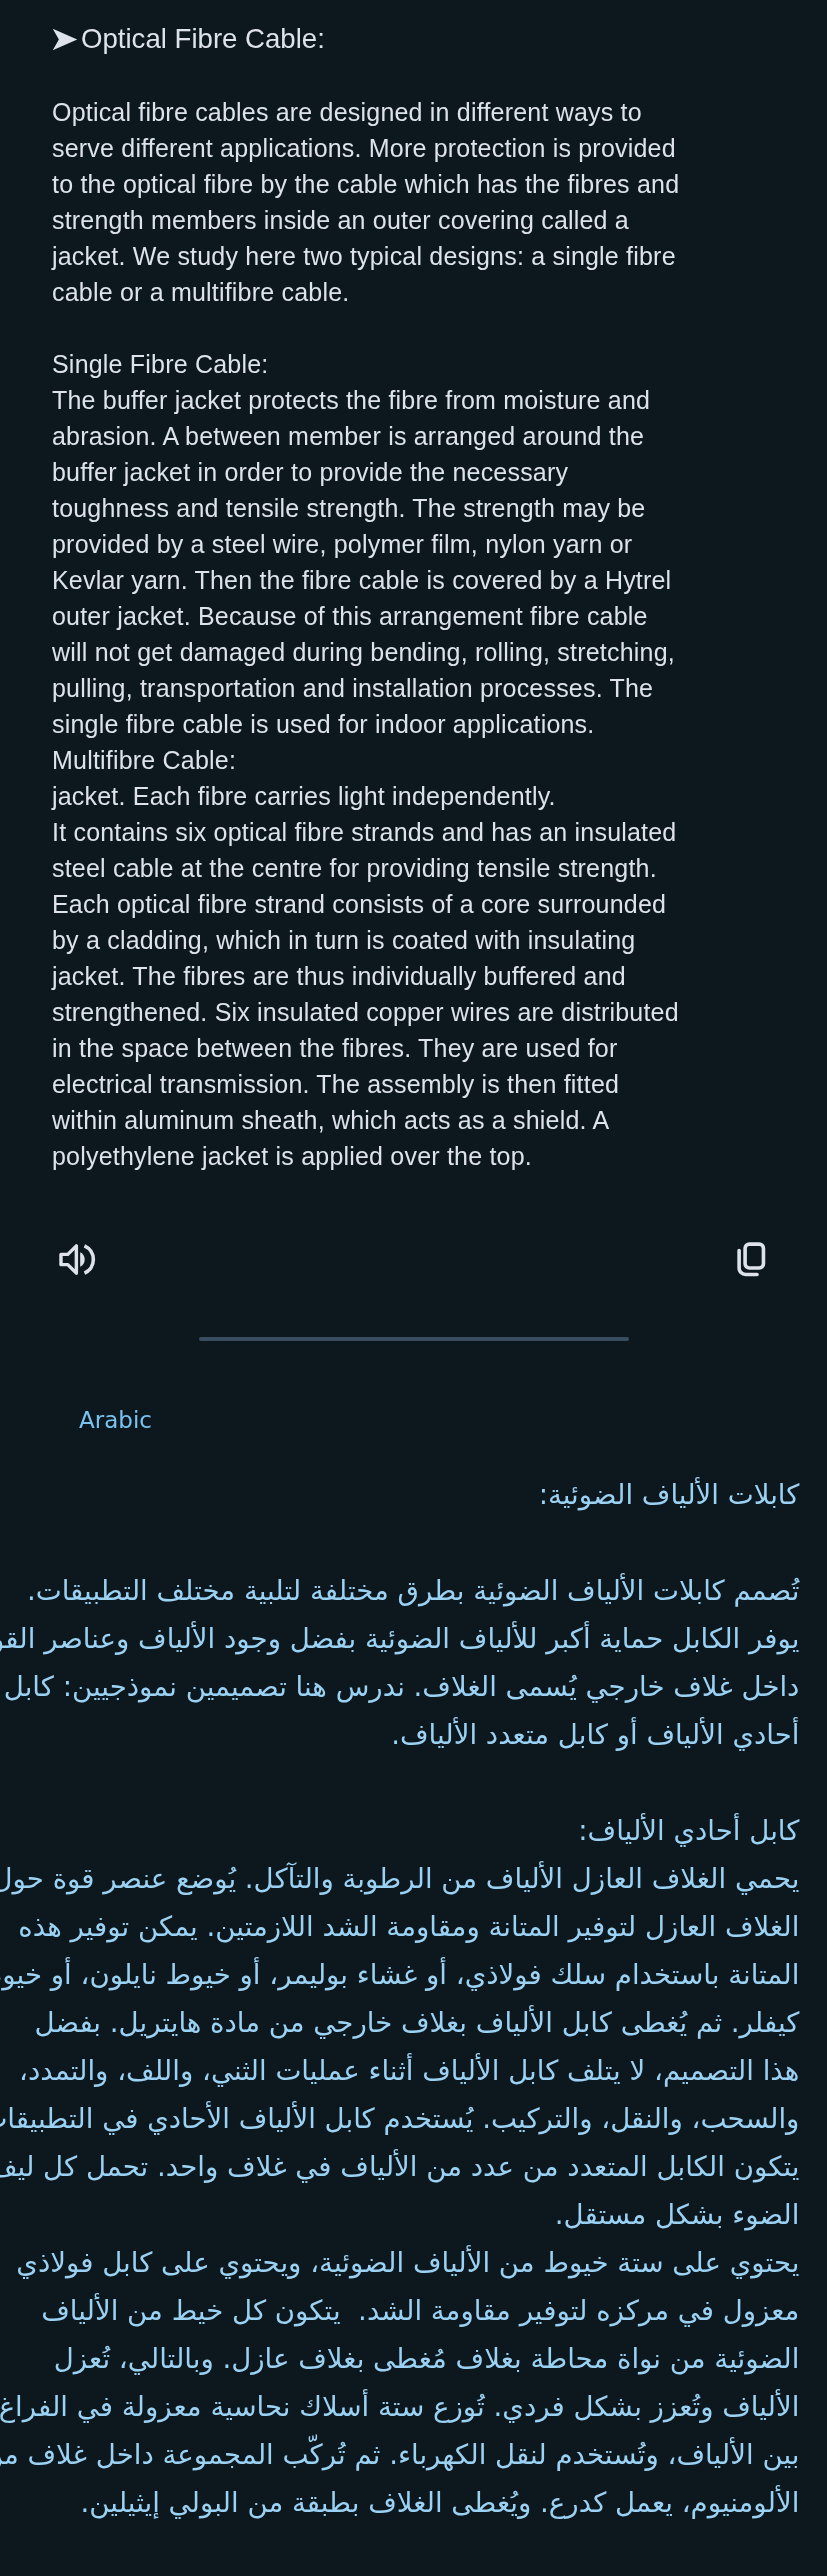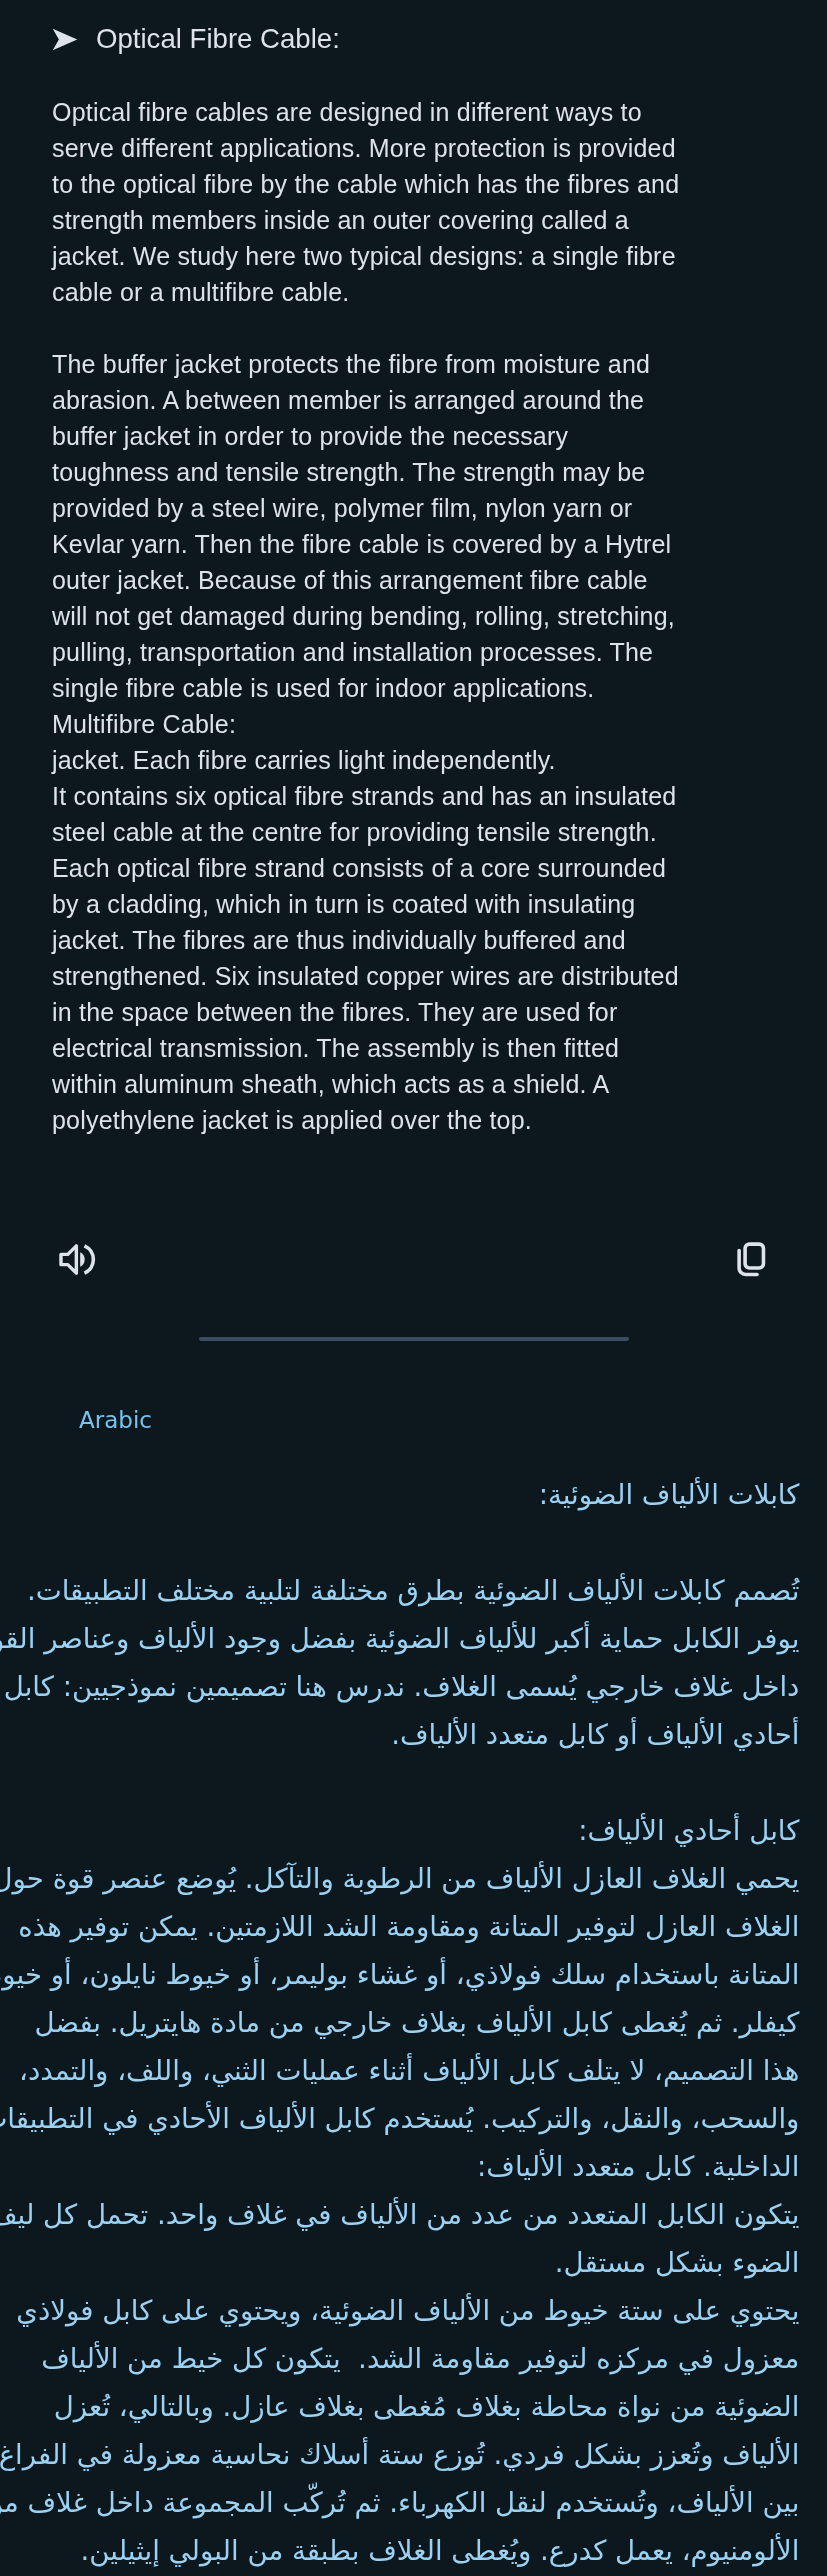--- a/index.html
+++ b/index.html
@@ -9,21 +9,21 @@
     background:var(--background,#0d171e);
     overflow:hidden;
     font-family:"Liberation Sans",sans-serif;
   }
   
   .src{
     position:absolute;top:20px;left:52px;right:31px;
     color:var(--source-text,#dee3eb);
   }
   .src-heading{
-    display:flex;align-items:center;gap:18px;
+    display:flex;align-items:center;gap:3px;
     height:38px;font-size:27.6px;white-space:pre;
   }
   .arrow-ic{flex:0 0 auto;display:block;}
   .s-line{
     height:36px;line-height:36px;font-size:25px;
     white-space:pre;letter-spacing:0.2px;
   }
   
   .toolbar{
     position:absolute;top:1234px;left:54px;right:54px;height:51px;
@@ -71,20 +71,21 @@
     </div>
     <div>
         <div class="s-line"></div>
         <div class="s-line">Optical fibre cables are designed in different ways to</div>
         <div class="s-line">serve different applications. More protection is provided</div>
         <div class="s-line">to the optical fibre by the cable which has the fibres and</div>
         <div class="s-line">strength members inside an outer covering called a</div>
         <div class="s-line">jacket. We study here two typical designs: a single fibre</div>
         <div class="s-line">cable or a multifibre cable.</div>
         <div class="s-line"></div>
+        <div class="s-line">Single Fibre Cable:</div>
         <div class="s-line">The buffer jacket protects the fibre from moisture and</div>
         <div class="s-line">abrasion. A between member is arranged around the</div>
         <div class="s-line">buffer jacket in order to provide the necessary</div>
         <div class="s-line">toughness and tensile strength. The strength may be</div>
         <div class="s-line">provided by a steel wire, polymer film, nylon yarn or</div>
         <div class="s-line">Kevlar yarn. Then the fibre cable is covered by a Hytrel</div>
         <div class="s-line">outer jacket. Because of this arrangement fibre cable</div>
         <div class="s-line">will not get damaged during bending, rolling, stretching,</div>
         <div class="s-line">pulling, transportation and installation processes. The</div>
         <div class="s-line">single fibre cable is used for indoor applications.</div>
@@ -132,21 +133,20 @@
         <div class="t-line">داخل غلاف خارجي يُسمى الغلاف. ندرس هنا تصميمين نموذجيين: كابل</div>
         <div class="t-line">أحادي الألياف أو كابل متعدد الألياف.</div>
         <div class="t-line"></div>
         <div class="t-line">كابل أحادي الألياف:</div>
         <div class="t-line">يحمي الغلاف العازل الألياف من الرطوبة والتآكل. يُوضع عنصر قوة حول</div>
         <div class="t-line">الغلاف العازل لتوفير المتانة ومقاومة الشد اللازمتين. يمكن توفير هذه</div>
         <div class="t-line">المتانة باستخدام سلك فولاذي، أو غشاء بوليمر، أو خيوط نايلون، أو خيوط</div>
         <div class="t-line">كيفلر. ثم يُغطى كابل الألياف بغلاف خارجي من مادة هايتريل. بفضل</div>
         <div class="t-line">هذا التصميم، لا يتلف كابل الألياف أثناء عمليات الثني، واللف، والتمدد،</div>
         <div class="t-line">والسحب، والنقل، والتركيب. يُستخدم كابل الألياف الأحادي في التطبيقات</div>
-        <div class="t-line">الداخلية. كابل متعدد الألياف:</div>
         <div class="t-line">يتكون الكابل المتعدد من عدد من الألياف في غلاف واحد. تحمل كل ليف</div>
         <div class="t-line">الضوء بشكل مستقل.</div>
         <div class="t-line">يحتوي على ستة خيوط من الألياف الضوئية، ويحتوي على كابل فولاذي</div>
         <div class="t-line">معزول في مركزه لتوفير مقاومة الشد.  يتكون كل خيط من الألياف</div>
         <div class="t-line">الضوئية من نواة محاطة بغلاف مُغطى بغلاف عازل. وبالتالي، تُعزل</div>
         <div class="t-line">الألياف وتُعزز بشكل فردي. تُوزع ستة أسلاك نحاسية معزولة في الفراغ</div>
         <div class="t-line">بين الألياف، وتُستخدم لنقل الكهرباء. ثم تُركّب المجموعة داخل غلاف من</div>
         <div class="t-line">الألومنيوم، يعمل كدرع. ويُغطى الغلاف بطبقة من البولي إيثيلين.</div>
       </div>
   </div>

